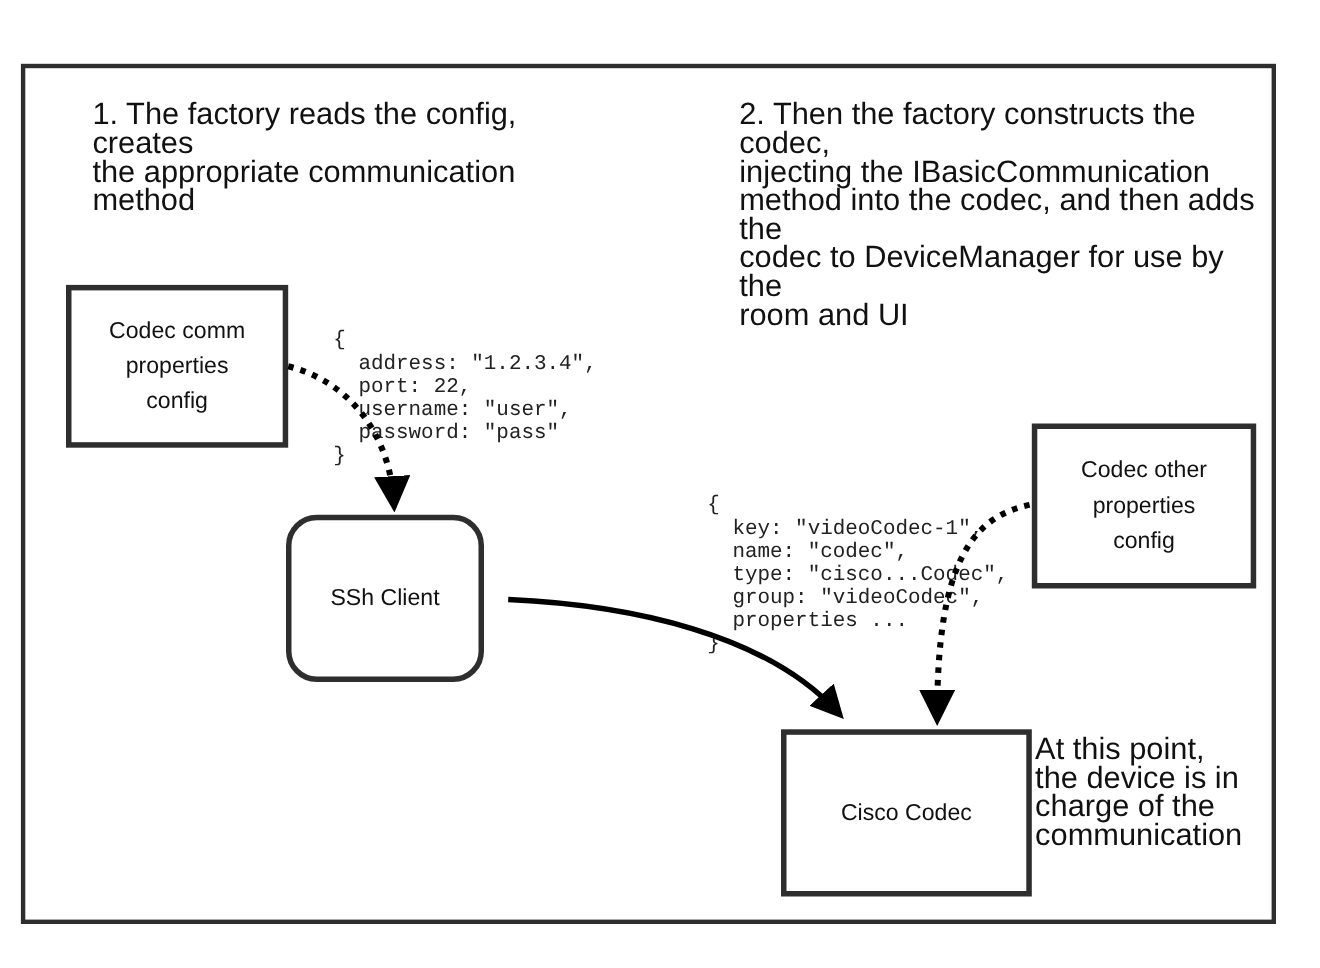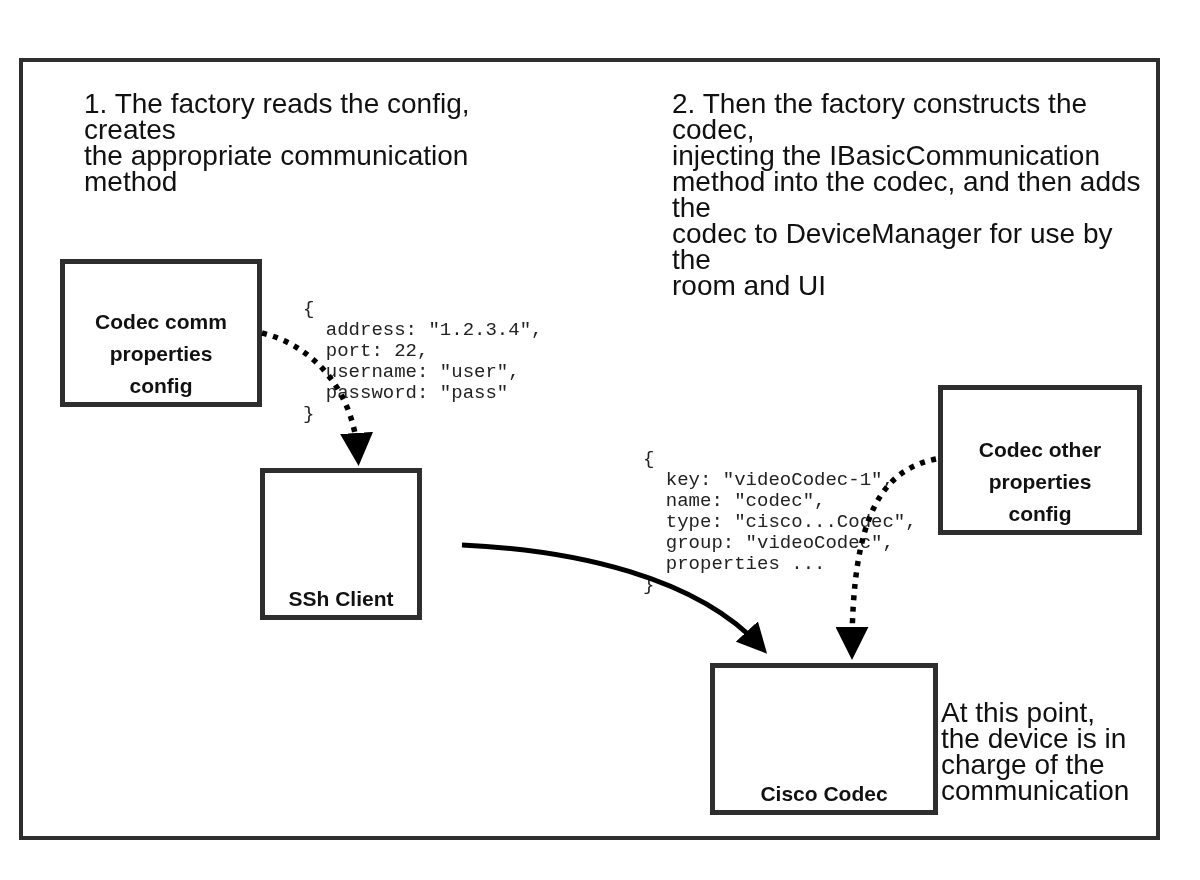--- a/index.html
+++ b/index.html
@@ -21,41 +21,40 @@
     position:absolute;
     left:19px;top:58px;
     width:1133px;height:774px;
     border:4px solid var(--border);
     background:var(--background);
   }
   .node{
     position:absolute;
     background:var(--background);
     border:5px solid var(--border);
-    display:flex;align-items:flex-end;justify-content:center;
+    display:flex;align-items:center;justify-content:center;
     text-align:center;
     font-size:21px;line-height:32px;
     white-space:pre-line;
     box-sizing:border-box;
     z-index:2;
-    font-weight:bold;
   }
   #node-codec-comm-config{left:60px;top:259px;width:202px;height:148px;}
-  #node-ssh-client{left:260px;top:468px;width:162px;height:152px;}
+  #node-ssh-client{left:260px;top:468px;width:180px;height:152px;border-radius:28px;}
   #node-codec-other-config{left:938px;top:385px;width:204px;height:150px;}
   #node-cisco-codec{left:710px;top:663px;width:228px;height:152px;}
   .annotation{
     position:absolute;
     font-size:28px;line-height:26px;
     white-space:pre-line;
     z-index:2;
   }
   #annotation-step-1{left:84px;top:91px;width:460px;}
   #annotation-step-2{left:672px;top:91px;width:470px;}
-  #annotation-device-note{left:941px;top:700px;width:220px;}
+  #annotation-device-note{left:941px;top:668px;width:220px;}
   .code{
     position:absolute;
     font-family:"Liberation Mono", monospace;
     font-size:19px;line-height:21px;
     white-space:pre;
     color:#222;
     z-index:1;
   }
   #code-comm-properties{left:303px;top:299px;}
   #code-codec-registration{left:643px;top:449px;}

